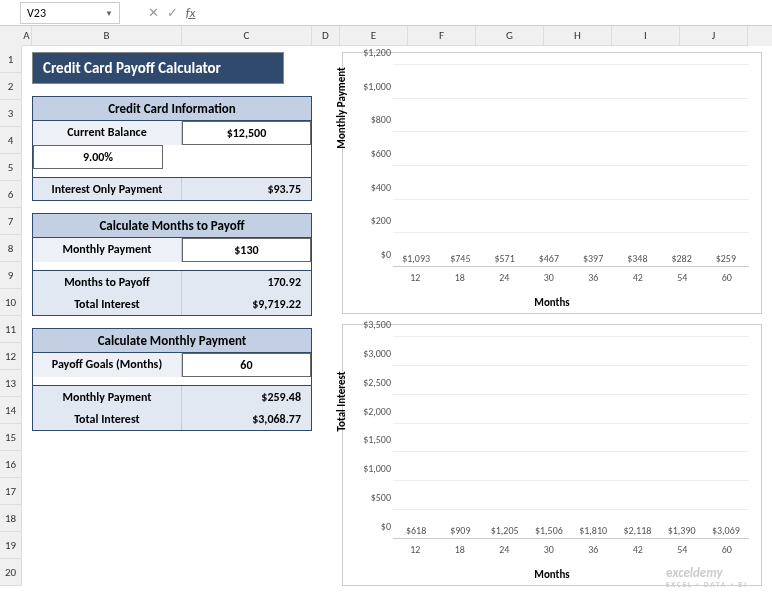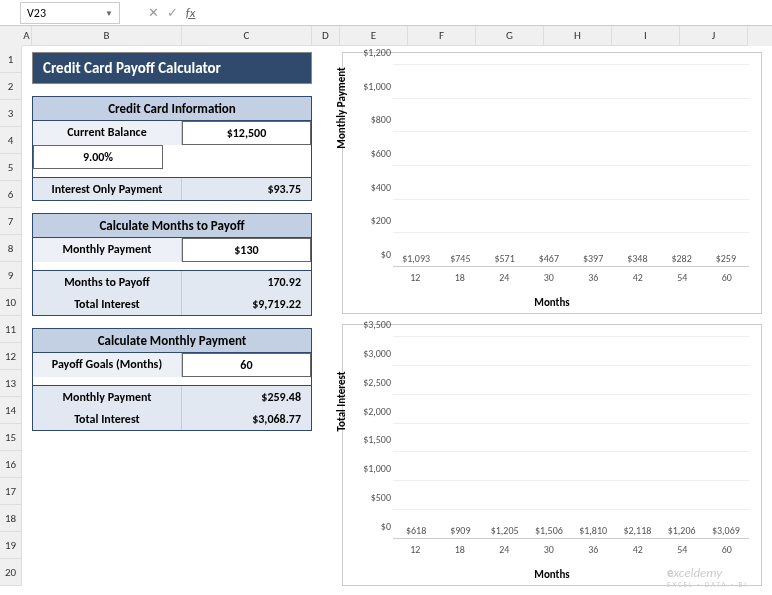--- a/index.html
+++ b/index.html
@@ -17,21 +17,21 @@
 .row-headers { width: 22px; background: #f0f0f0; }
 .row-header { height: 27px; border-bottom: 1px solid #ddd; border-right: 1px solid #ddd; text-align: center; font-size: 11px; color: #333; line-height: 27px; }
 .col-headers { position: absolute; top: 0; left: 22px; right: 0; height: 20px; background: #f0f0f0; display: flex; }
 .col-header { border-right: 1px solid #ddd; border-bottom: 1px solid #ddd; text-align: center; font-size: 11px; color: #333; line-height: 20px; }
 .col-A { width: 10px; } .col-B { width: 150px; } .col-C { width: 130px; } .col-D { width: 28px; }
 .col-E, .col-F, .col-G, .col-H, .col-I, .col-J { width: 68px; }
 
 .content { position: absolute; top: 20px; left: 32px; right: 0; }
 .row-headers { padding-top: 20px; }
 
-.title-bar { background: #304a6e; color: #fff; font-weight: bold; font-size: 15px; padding: 6px 10px; border: 1px solid #888; width: 280px; margin-top: 6px; }
+.title-bar { background: #304a6e; color: #fff; font-weight: bold; font-size: 15px; padding: 6px 10px; border: 1px solid #888; width: 252px; margin-top: 6px; }
 .section { width: 280px; border: 1.5px solid #304a6e; margin-top: 12px; }
 .section-header { background: #c3d0e4; font-weight: bold; text-align: center; padding: 4px; border-bottom: 1px solid #304a6e; font-size: 13px; }
 .section-row { display: flex; }
 .section-row .label { width: 150px; padding: 4px 10px; font-weight: bold; font-size: 12px; text-align: center; background: #edf1f7; border-right: 1px solid #ccc; }
 .section-row .value { width: 130px; padding: 4px 10px; text-align: center; font-weight: bold; font-size: 12px; background: #fff; }
 .section-row.input .value { border: 1px solid #666; }
 .section-row.result .label { background: #e2e8f2; }
 .section-row.result .value { background: #e2e8f2; text-align: right; }
 .section-row.boldline { border-top: 1px solid #304a6e; }
 
@@ -46,21 +46,21 @@
 .x-label { position: absolute; bottom: 4px; left: 50%; transform: translateX(-50%); font-weight: bold; font-size: 11px; }
 .bars { position: absolute; inset: 0; display: flex; align-items: flex-end; gap: 6px; padding: 0 4px; border-bottom: 1px solid #ccc; }
 .gridlines { position: absolute; inset: 0; }
 .gridline { position: absolute; left: 0; right: 0; border-top: 1px solid #eee; }
 .bar { flex: 1; position: relative; }
 .bar-fill { position: absolute; bottom: 0; left: 2px; right: 2px; }
 .bar1 .bar-fill { background: #2c3e50; }
 .bar2 .bar-fill { background: #ed8b3a; }
 .bar-label { position: absolute; width: 100%; text-align: center; font-size: 10px; color: #555; top: -14px; }
 
-.watermark { position: absolute; right: 24px; bottom: 6px; font-size: 13px; color: #ccc; font-style: italic; }
+.watermark { position: absolute; right: 24px; bottom: 6px; font-size: 13px; color: #ccc; font-style: italic; font-weight: bold; }
 .watermark b { font-style: normal; }
 .watermark small { display: block; font-size: 7px; letter-spacing: 2px; text-align: right; font-style: normal; }
 </style>
 </head>
 <body>
 
 <div class="formula-bar">
   <div class="name-box">
     <span>V23</span>
     <span class="dd">▼</span>
@@ -285,21 +285,21 @@
                   <div class="bar-label">$1,810</div>
                 </div>
               </div>
               <div class="bar">
                 <div class="bar-fill" style="height: 60.5143%; background: rgb(237, 139, 58);">
                   <div class="bar-label">$2,118</div>
                 </div>
               </div>
               <div class="bar">
                 <div class="bar-fill" style="height: 78.5143%; background: rgb(237, 139, 58);">
-                  <div class="bar-label">$1,206</div>
+                  <div class="bar-label">$1,390</div>
                 </div>
               </div>
               <div class="bar">
                 <div class="bar-fill" style="height: 87.6857%; background: rgb(237, 139, 58);">
                   <div class="bar-label">$3,069</div>
                 </div>
               </div>
             </div>
           </div>
           <div class="x-axis">

